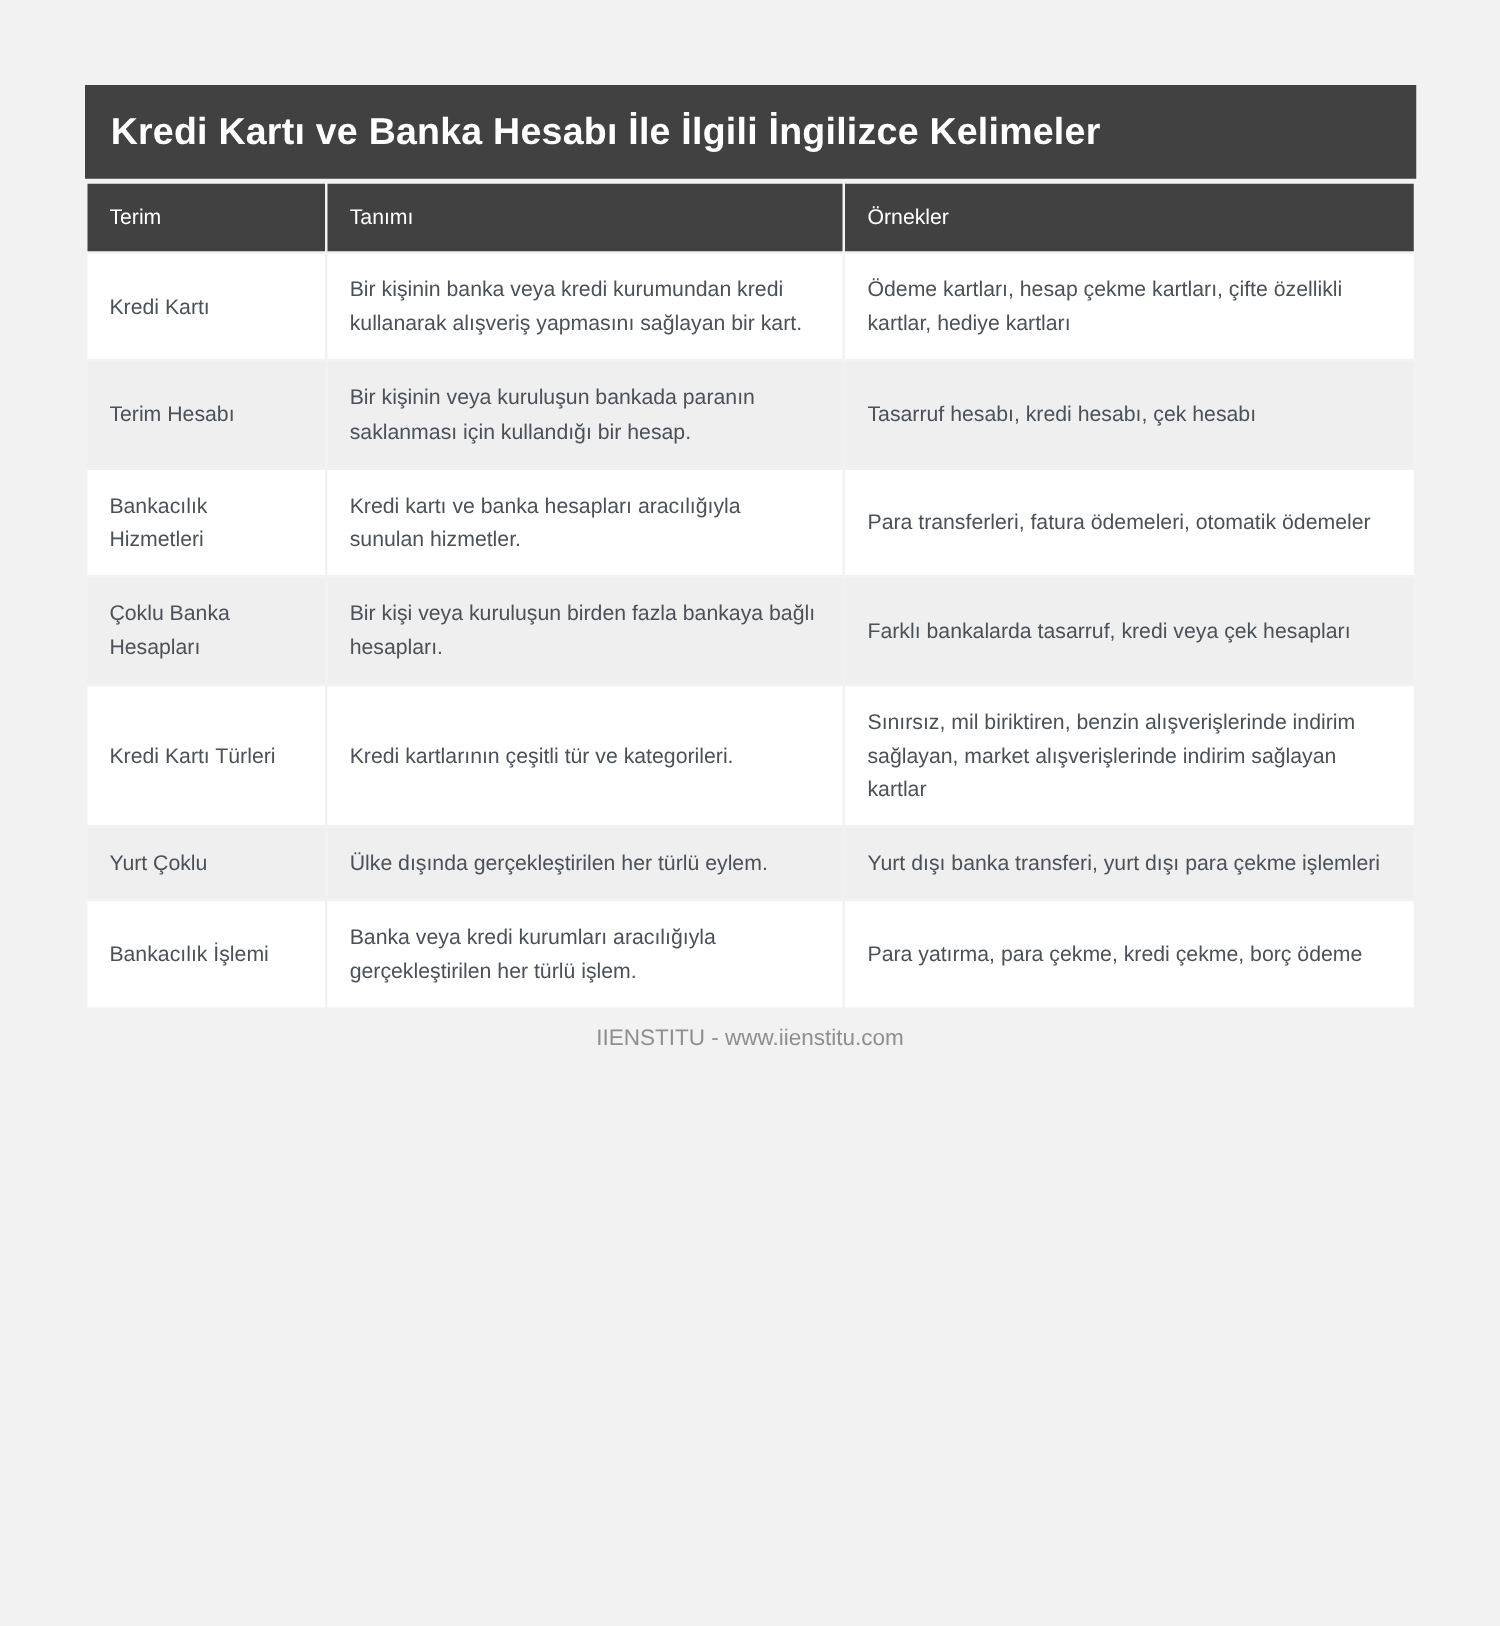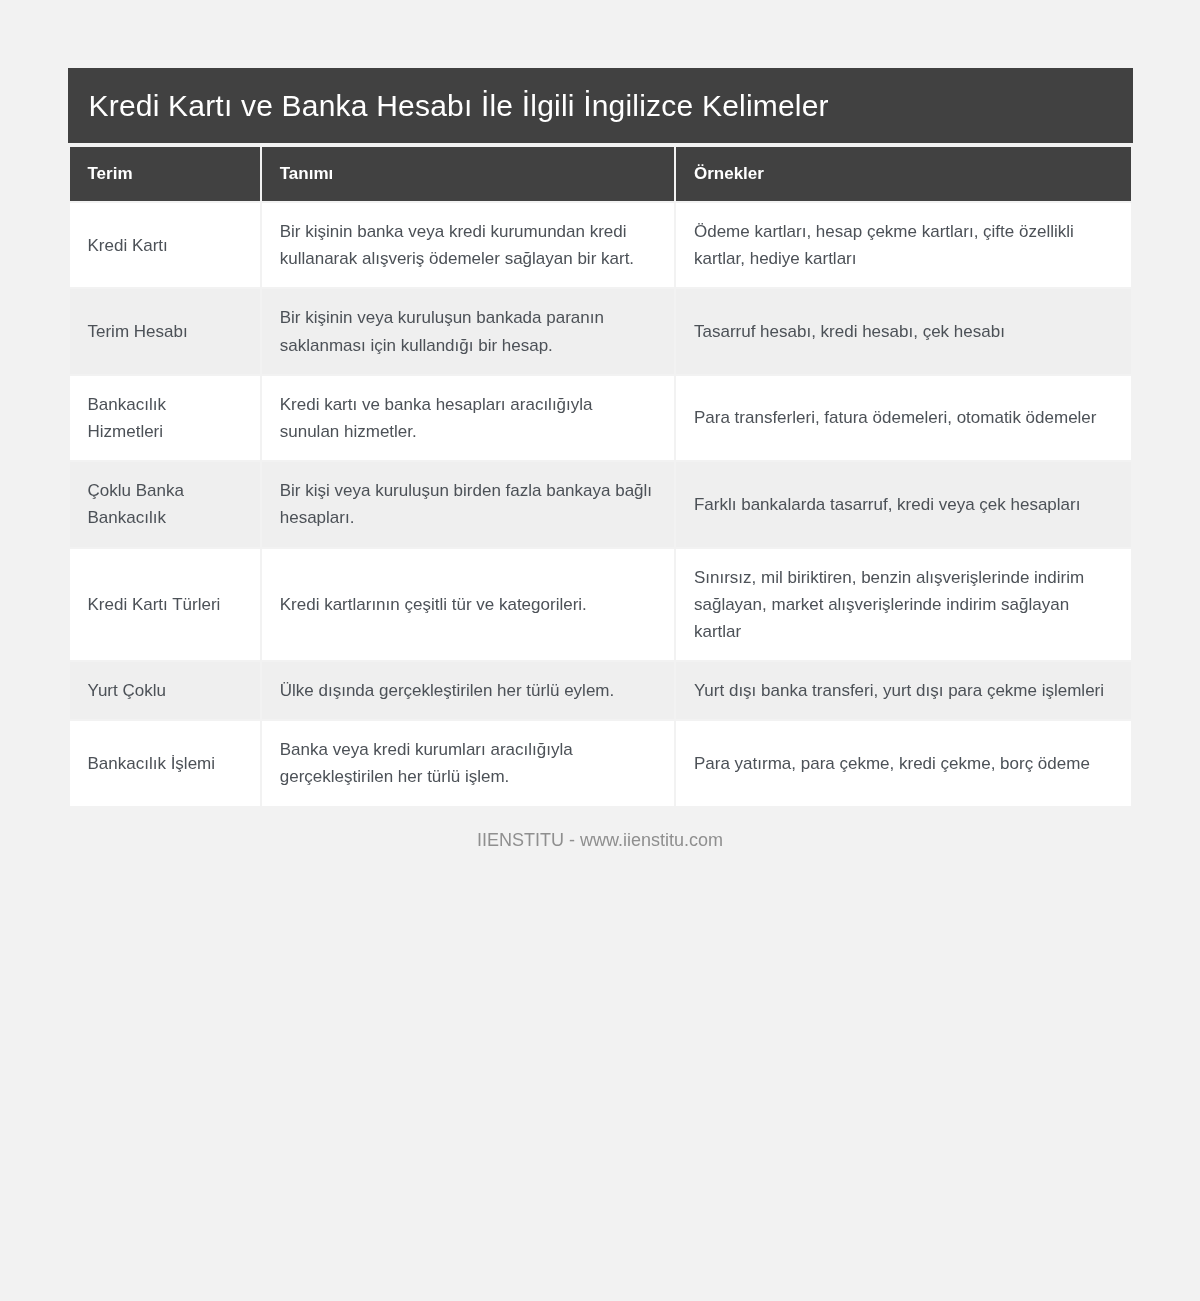--- a/index.html
+++ b/index.html
@@ -27,57 +27,57 @@
   .title-bar{
     background:var(--header-bg);
     height:75px;
     display:flex;
     align-items:center;
     padding:0 21px;
   }
   .title-bar h1{
     color:var(--header-text);
     font-size:30px;
-    font-weight:normal;
+    font-weight:bold;
     letter-spacing:0.2px;
     white-space:nowrap;
   }
   table{
     width:100%;
     border-collapse:separate;
     border-spacing:2px;
     margin-top:2px;
     table-layout:fixed;
   }
   col.c1{width:18%;}
   col.c2{width:39%;}
   col.c3{width:43%;}
   th{
     background:var(--header-bg);
     color:var(--header-text);
     font-size:17px;
-    font-weight:bold;
+    font-weight:normal;
     text-align:left;
     padding:17px 18px;
   }
   td{
     font-size:17px;
     line-height:1.6;
     color:var(--text);
     vertical-align:middle;
     padding:15px 18px;
     background:var(--row-bg);
     word-wrap:break-word;
   }
   tbody tr:nth-child(even) td{
     background:var(--stripe-bg);
   }
   .footer{
     text-align:center;
-    margin-top:22px;
+    margin-top:12px;
     font-size:18px;
     color:var(--footer-text);
   }
 </style>
 </head>
 <body>
 
 <div class="page">
 
   <header class="title-bar">
@@ -93,39 +93,39 @@
     <thead>
       <tr>
         <th>Terim</th>
         <th>Tanımı</th>
         <th>Örnekler</th>
       </tr>
     </thead>
     <tbody>
   <tr>
     <td>Kredi Kartı</td>
-    <td>Bir kişinin banka veya kredi kurumundan kredi kullanarak alışveriş ödemeler sağlayan bir kart.</td>
+    <td>Bir kişinin banka veya kredi kurumundan kredi kullanarak alışveriş yapmasını sağlayan bir kart.</td>
     <td>Ödeme kartları, hesap çekme kartları, çifte özellikli kartlar, hediye kartları</td>
   </tr>
 
   <tr>
     <td>Terim Hesabı</td>
     <td>Bir kişinin veya kuruluşun bankada paranın saklanması için kullandığı bir hesap.</td>
     <td>Tasarruf hesabı, kredi hesabı, çek hesabı</td>
   </tr>
 
 
   <tr>
     <td>Bankacılık Hizmetleri</td>
     <td>Kredi kartı ve banka hesapları aracılığıyla sunulan hizmetler.</td>
     <td>Para transferleri, fatura ödemeleri, otomatik ödemeler</td>
   </tr>
 
   <tr>
-    <td>Çoklu Banka Bankacılık</td>
+    <td>Çoklu Banka Hesapları</td>
     <td>Bir kişi veya kuruluşun birden fazla bankaya bağlı hesapları.</td>
     <td>Farklı bankalarda tasarruf, kredi veya çek hesapları</td>
   </tr>
 
   <tr>
     <td>Kredi Kartı Türleri</td>
     <td>Kredi kartlarının çeşitli tür ve kategorileri.</td>
     <td>Sınırsız, mil biriktiren, benzin alışverişlerinde indirim sağlayan, market alışverişlerinde indirim sağlayan kartlar</td>
   </tr>
 

